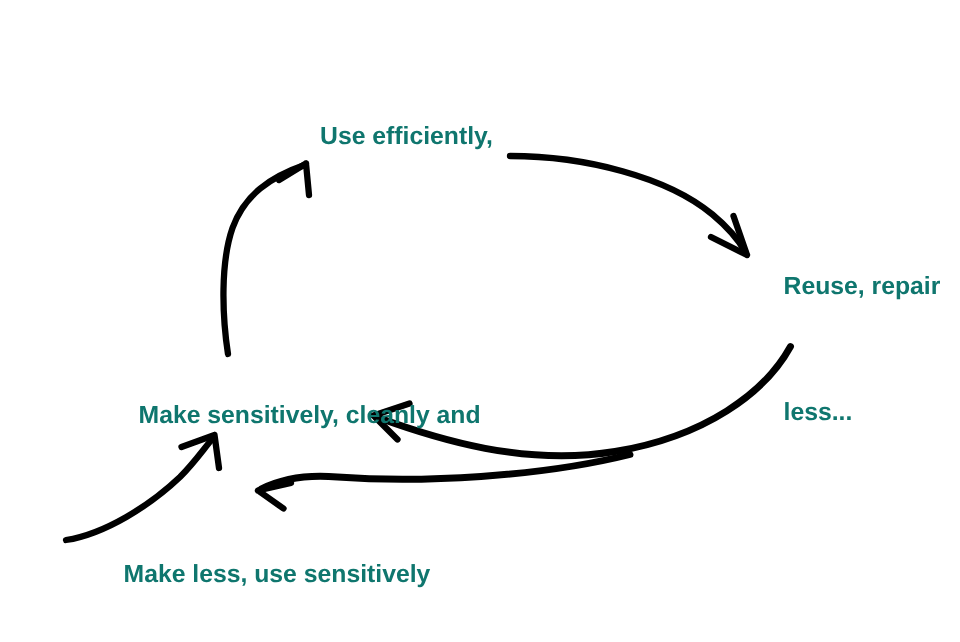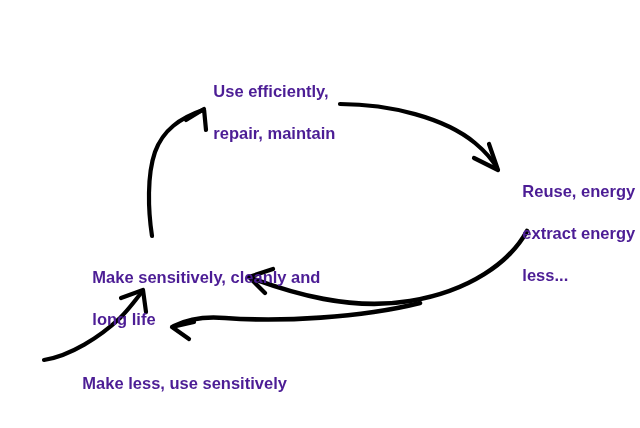--- a/index.html
+++ b/index.html
@@ -21,21 +21,21 @@
     top: 0;
     width: 640px;
     height: 428px;
   }
   .node-label {
     position: absolute;
     font-family: "Liberation Sans", sans-serif;
     font-weight: bold;
     font-size: 16.5px;
     line-height: 21px;
-    color: #4c1d95;
+    color: #0f766e;
     white-space: pre;
     letter-spacing: 0px;
     margin: 0;
   }
   .node-use      { left: 195px; top: 60px; }
   .node-reuse    { left: 504px; top: 160px; }
   .node-make     { left: 74px;  top: 246px; }
   .node-take     { left: 64px;  top: 352px; }
 </style>
 </head>
@@ -66,32 +66,30 @@
     </g>
 
     <g>
       <path d="M 44 360 C 70 356, 100 337, 120 318 C 130 308, 136 299, 142 292" fill="none" stroke="#000000" stroke-width="4.2" stroke-linecap="round"></path>
       <path d="M 143 290 L 121 298 M 143 290 L 146 312" fill="none" stroke="#000000" stroke-width="4.2" stroke-linecap="round"></path>
     </g>
   </svg>
 
   <div class="node-label node-use">
     <span>Use efficiently,</span><br>
-    <span>repair, maintain</span>
   </div>
 
   <div class="node-label node-reuse">
-    <span>Reuse, energy</span><br>
-    <span>extract energy</span><br>
+    <span>Reuse, repair</span><br>
+    <br>
     <span>less...</span>
   </div>
 
   <div class="node-label node-make">
     <span>Make sensitively, cleanly and</span><br>
-    <span>long life</span>
   </div>
 
   <div class="node-label node-take">
     <span>Make less, use sensitively</span><br>
     
   </div>
 
 </div>
 
 </body></html>

